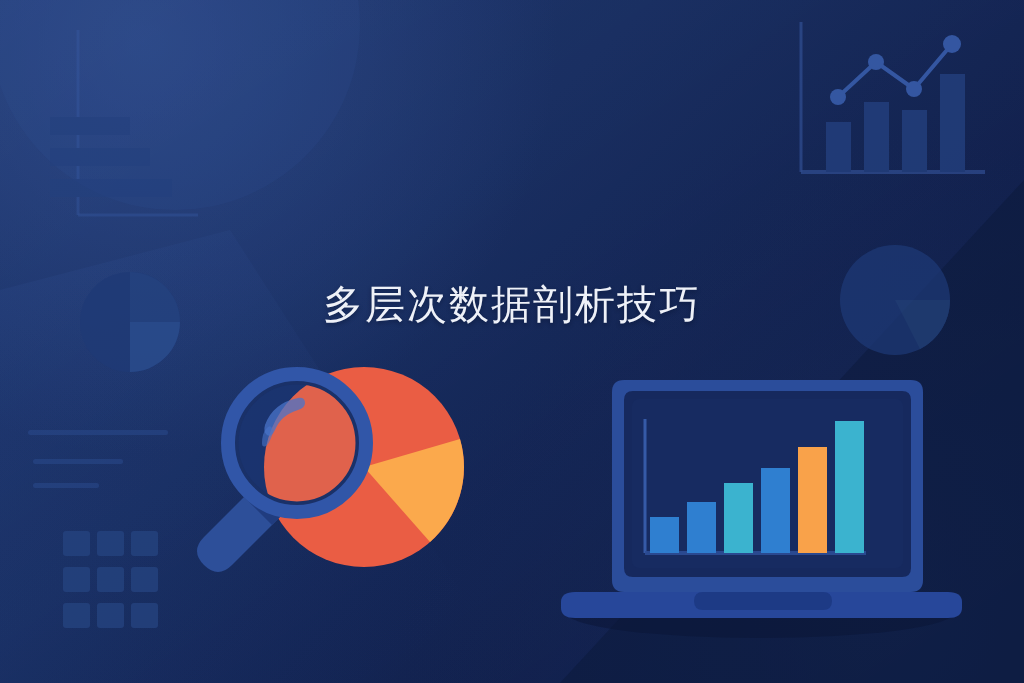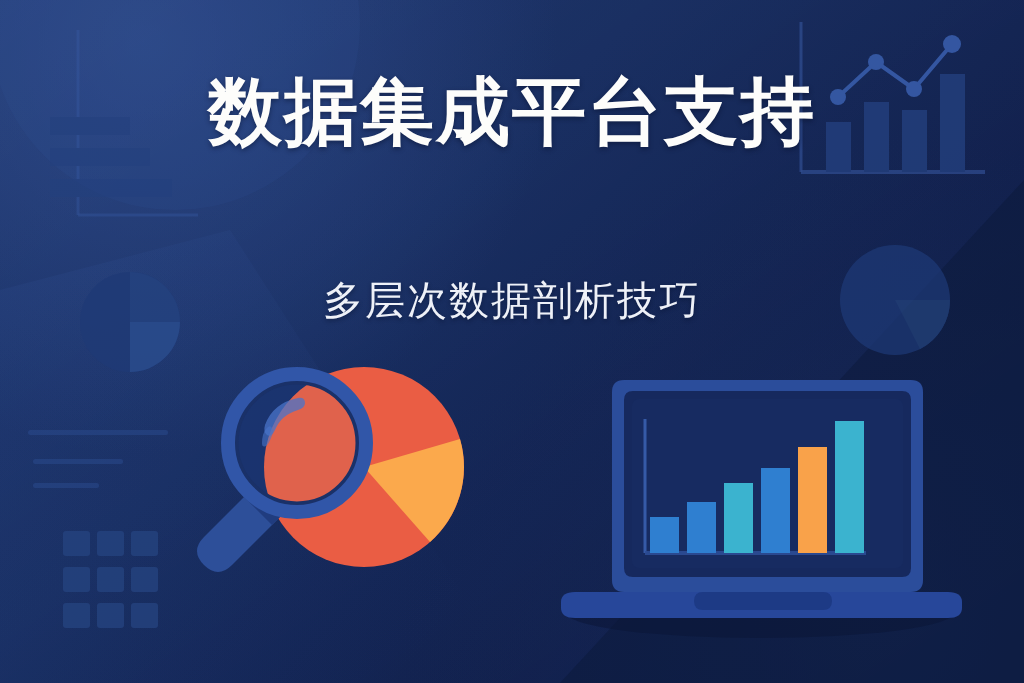--- a/index.html
+++ b/index.html
@@ -38,21 +38,20 @@
   .subtitle{
     position:absolute;left:0;right:0;top:278px;
     text-align:center;
     color:#eef1f8;
     font-size:40px;
     line-height:52px;
     letter-spacing:2px;
     font-weight:normal;
     text-shadow:0 2px 4px rgba(5,12,35,.4);
     z-index:6;
-    font-family:Liberation Mono, monospace;
   }
 
   
   .art{position:absolute;inset:0;z-index:5;pointer-events:none;}
   .art svg{position:absolute;inset:0;width:1024px;height:683px;display:block;}
 </style>
 </head>
 <body>
 
 <div id="poster">
@@ -125,21 +124,20 @@
       </g>
 
       <g opacity="0.7" transform="translate(895,300)">
         <circle r="55" fill="#1e3a78"></circle>
         <path d="M0 0 L55 0 A55 55 0 0 1 25 49 Z" fill="#25457f"></path>
       </g>
     </svg>
   </div>
 
   <div class="headline">
-    <span class="t-line">数据集成平台支持</span>
   </div>
 
   <div class="subtitle">多层次数据剖析技巧</div>
 
   <div class="art">
     <svg viewBox="0 0 1024 683" xmlns="http://www.w3.org/2000/svg">
       <defs>
         <clipPath id="lensClip">
             <circle cx="297" cy="443" r="62"></circle>
           </clipPath>

